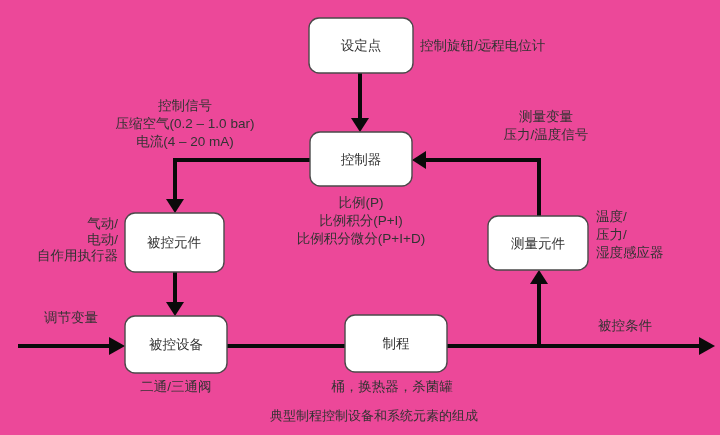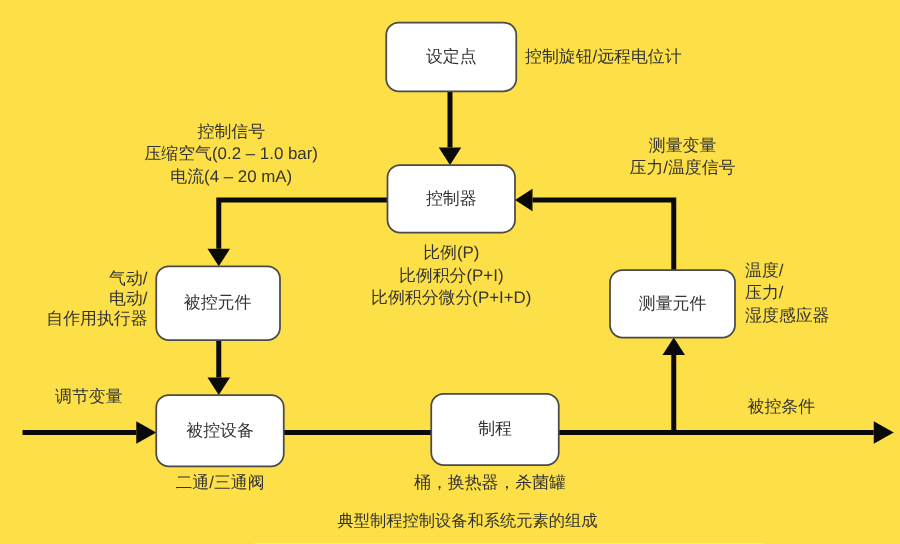--- a/index.html
+++ b/index.html
@@ -4,21 +4,21 @@
 <style>
   html, body {
     margin: 0;
     padding: 0;
     background: #ffffff;
   }
   #canvas {
     position: relative;
     width: 720px;
     height: 435px;
-    background: #fde047;
+    background: #ec4899;
     font-family: "Liberation Sans", sans-serif;
     overflow: hidden;
   }
   svg text {
     font-family: "Liberation Sans", sans-serif;
     font-size: 13.5px;
     fill: #333333;
   }
   svg text.node-label {
     font-size: 13.5px;

